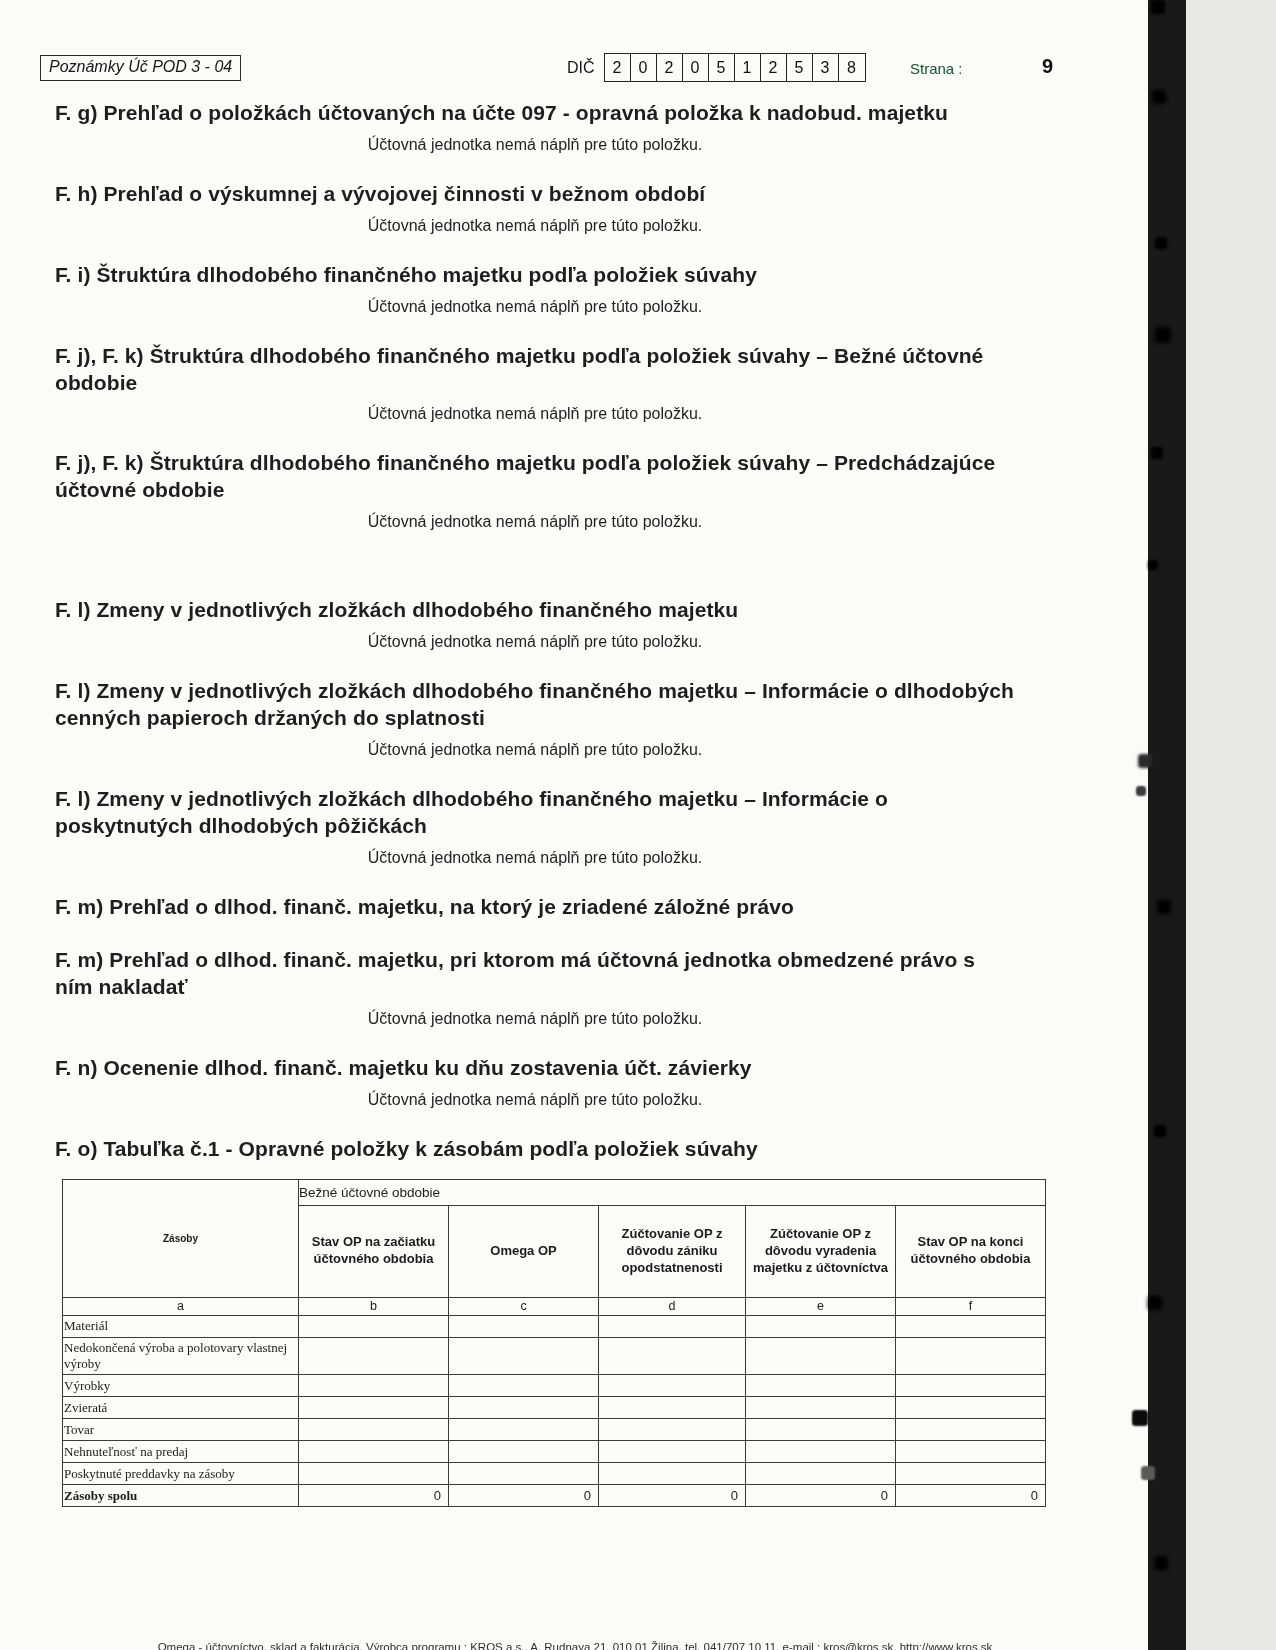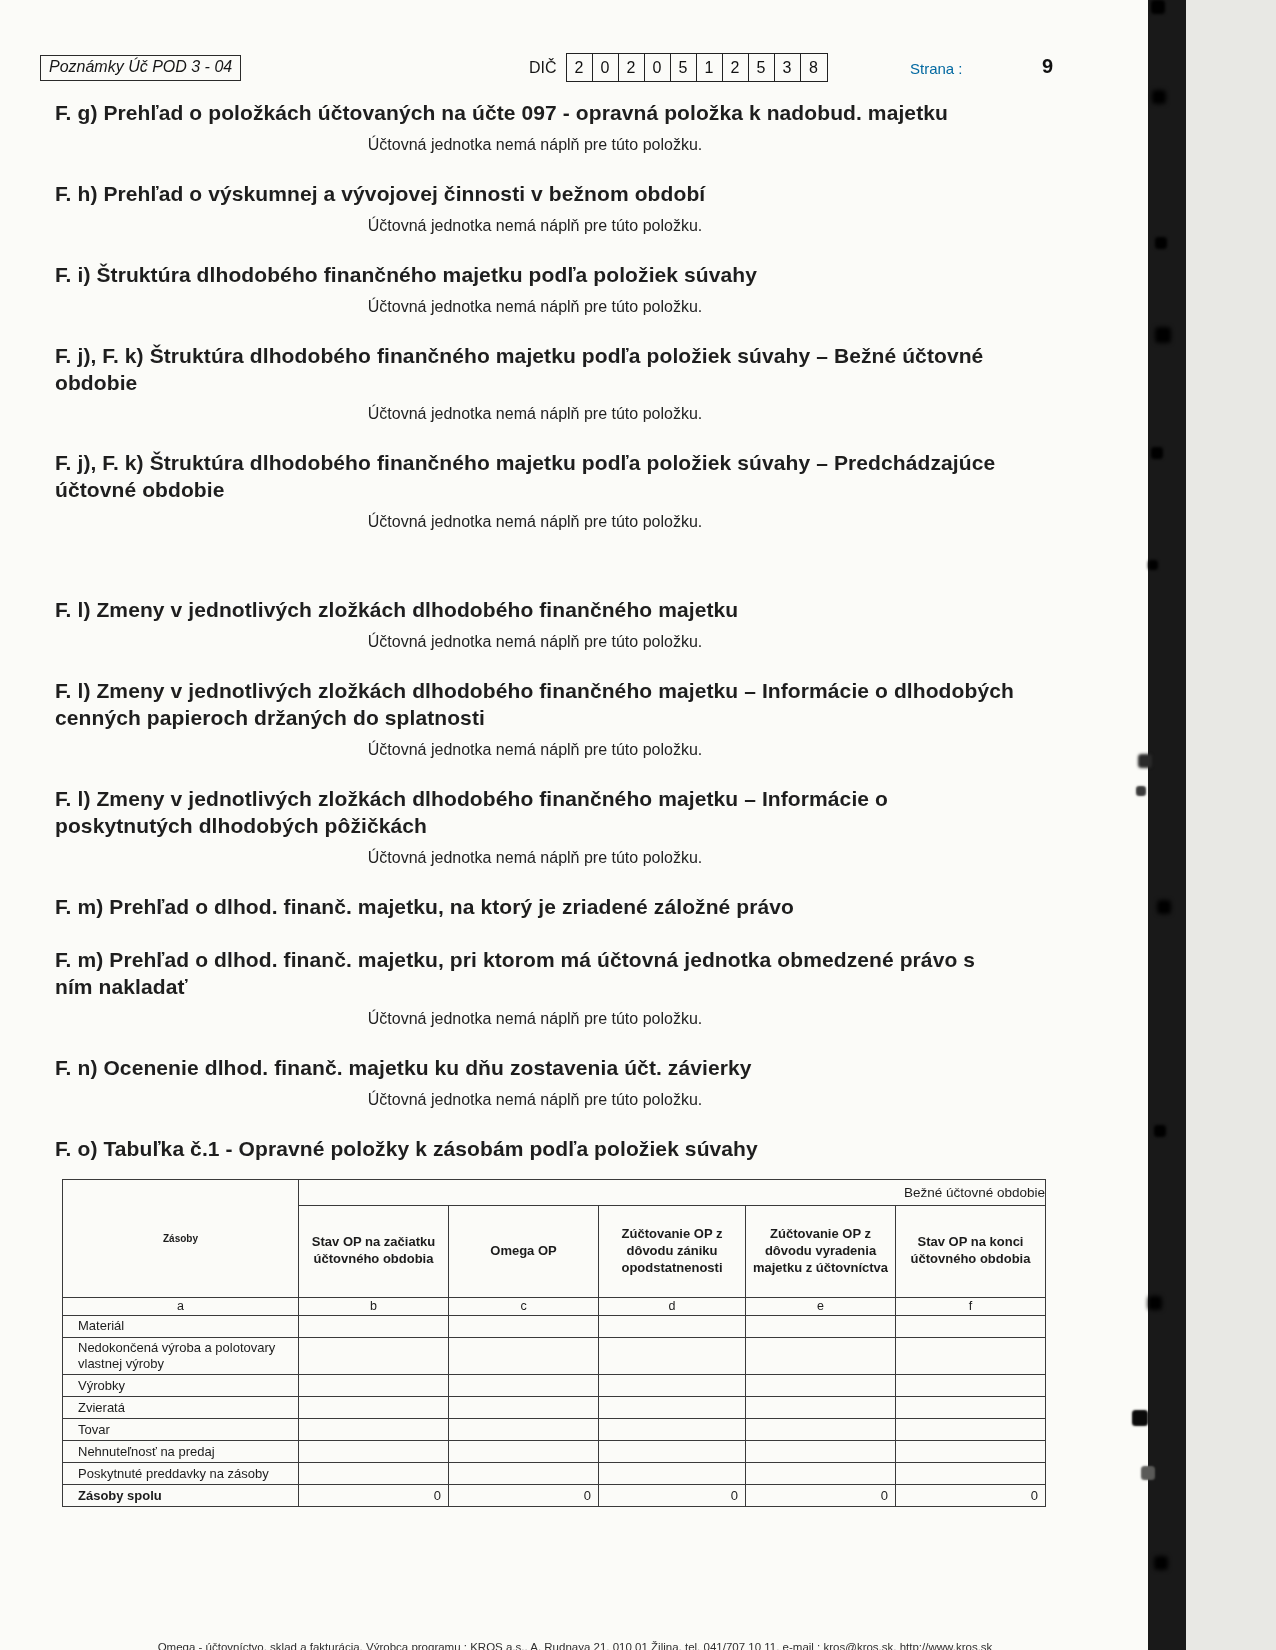--- a/index.html
+++ b/index.html
@@ -9,53 +9,53 @@
     background:#fbfbf8; overflow:hidden;
     font-family:"Liberation Sans", sans-serif; color:#1b1b1b;
   }
 
   
   .header { position:absolute; left:40px; top:52px; width:1030px; height:38px; }
   .form-id-box {
     position:absolute; left:0; top:3px; border:1.5px solid #2a2a2a;
     padding:2px 8px 4px 8px; font-size:16px; color:#161616; background:transparent;font-style:italic;
   }
-  .dic-wrap { position:absolute; left:489px; top:1px; display:flex; align-items:center; }
+  .dic-wrap { position:absolute; left:527px; top:1px; display:flex; align-items:center; }
   .dic-label { font-size:16px; margin-right:9px; color:#161616; }
   .dic-cells { display:flex; border:1.5px solid #222; }
   .dic-cell {
     width:26px; height:27px; display:flex; align-items:center; justify-content:center;
     border-right:1px solid #222; font-size:16px; color:#111;
   }
   .dic-cell:last-child { border-right:none; }
-  .strana-label { position:absolute; left:870px; top:8px; font-size:15px; color:#0369a1; }
+  .strana-label { position:absolute; left:870px; top:8px; font-size:15px; color:#14532d; }
   .page-number { position:absolute; left:1002px; top:3px; font-size:20px; font-weight:bold; color:#111; }
 
   
   .content { position:absolute; left:55px; top:100px; width:960px; }
   .section { margin-top:27px; }
   .section:first-child { margin-top:0; }
   .section:nth-child(6) { margin-top:66px; }
   .sec-title {
     font-size:21px; font-weight:bold; line-height:1.28;
     color:#1e1e1e; letter-spacing:0.1px;
   }
   .sec-note { margin-top:9px; font-size:16px; color:#232323;text-align:center; }
 
   
   table.op-table {
     border-collapse:collapse; table-layout:fixed; width:983px;
     margin-top:16px; margin-left:7px;
   }
   .op-table td { border:1px solid #3a3a3a; font-size:13px; vertical-align:middle; color:#1c1c1c; }
-  .op-table .period { text-align:right; height:26px; font-size:13.5px; }
+  .op-table .period { text-align:left; height:26px; font-size:13.5px; }
   .op-table .stub-h { text-align:center; font-weight:bold; font-size:10px; }
   .op-table .colhead { text-align:center; font-weight:bold; padding:4px 6px; height:92px; line-height:1.3; }
   .op-table .letter { text-align:center; height:18px; font-size:12.5px; }
-  .op-table .rowlabel { padding:2px 15px; height:22px; line-height:1.25; }
+  .op-table .rowlabel { padding:2px 1px; height:22px; line-height:1.25;font-family:Liberation Serif, serif; }
   .op-table .val { height:22px; }
   .op-table .total-label { font-weight:bold; }
   .op-table .total-val { text-align:right; padding-right:7px; }
 
   
   .footer-imprint {
     position:absolute; left:70px; top:1641px; width:1010px;
     text-align:center; font-size:11.5px; color:#2e2e2e; white-space:nowrap;
   }
 

